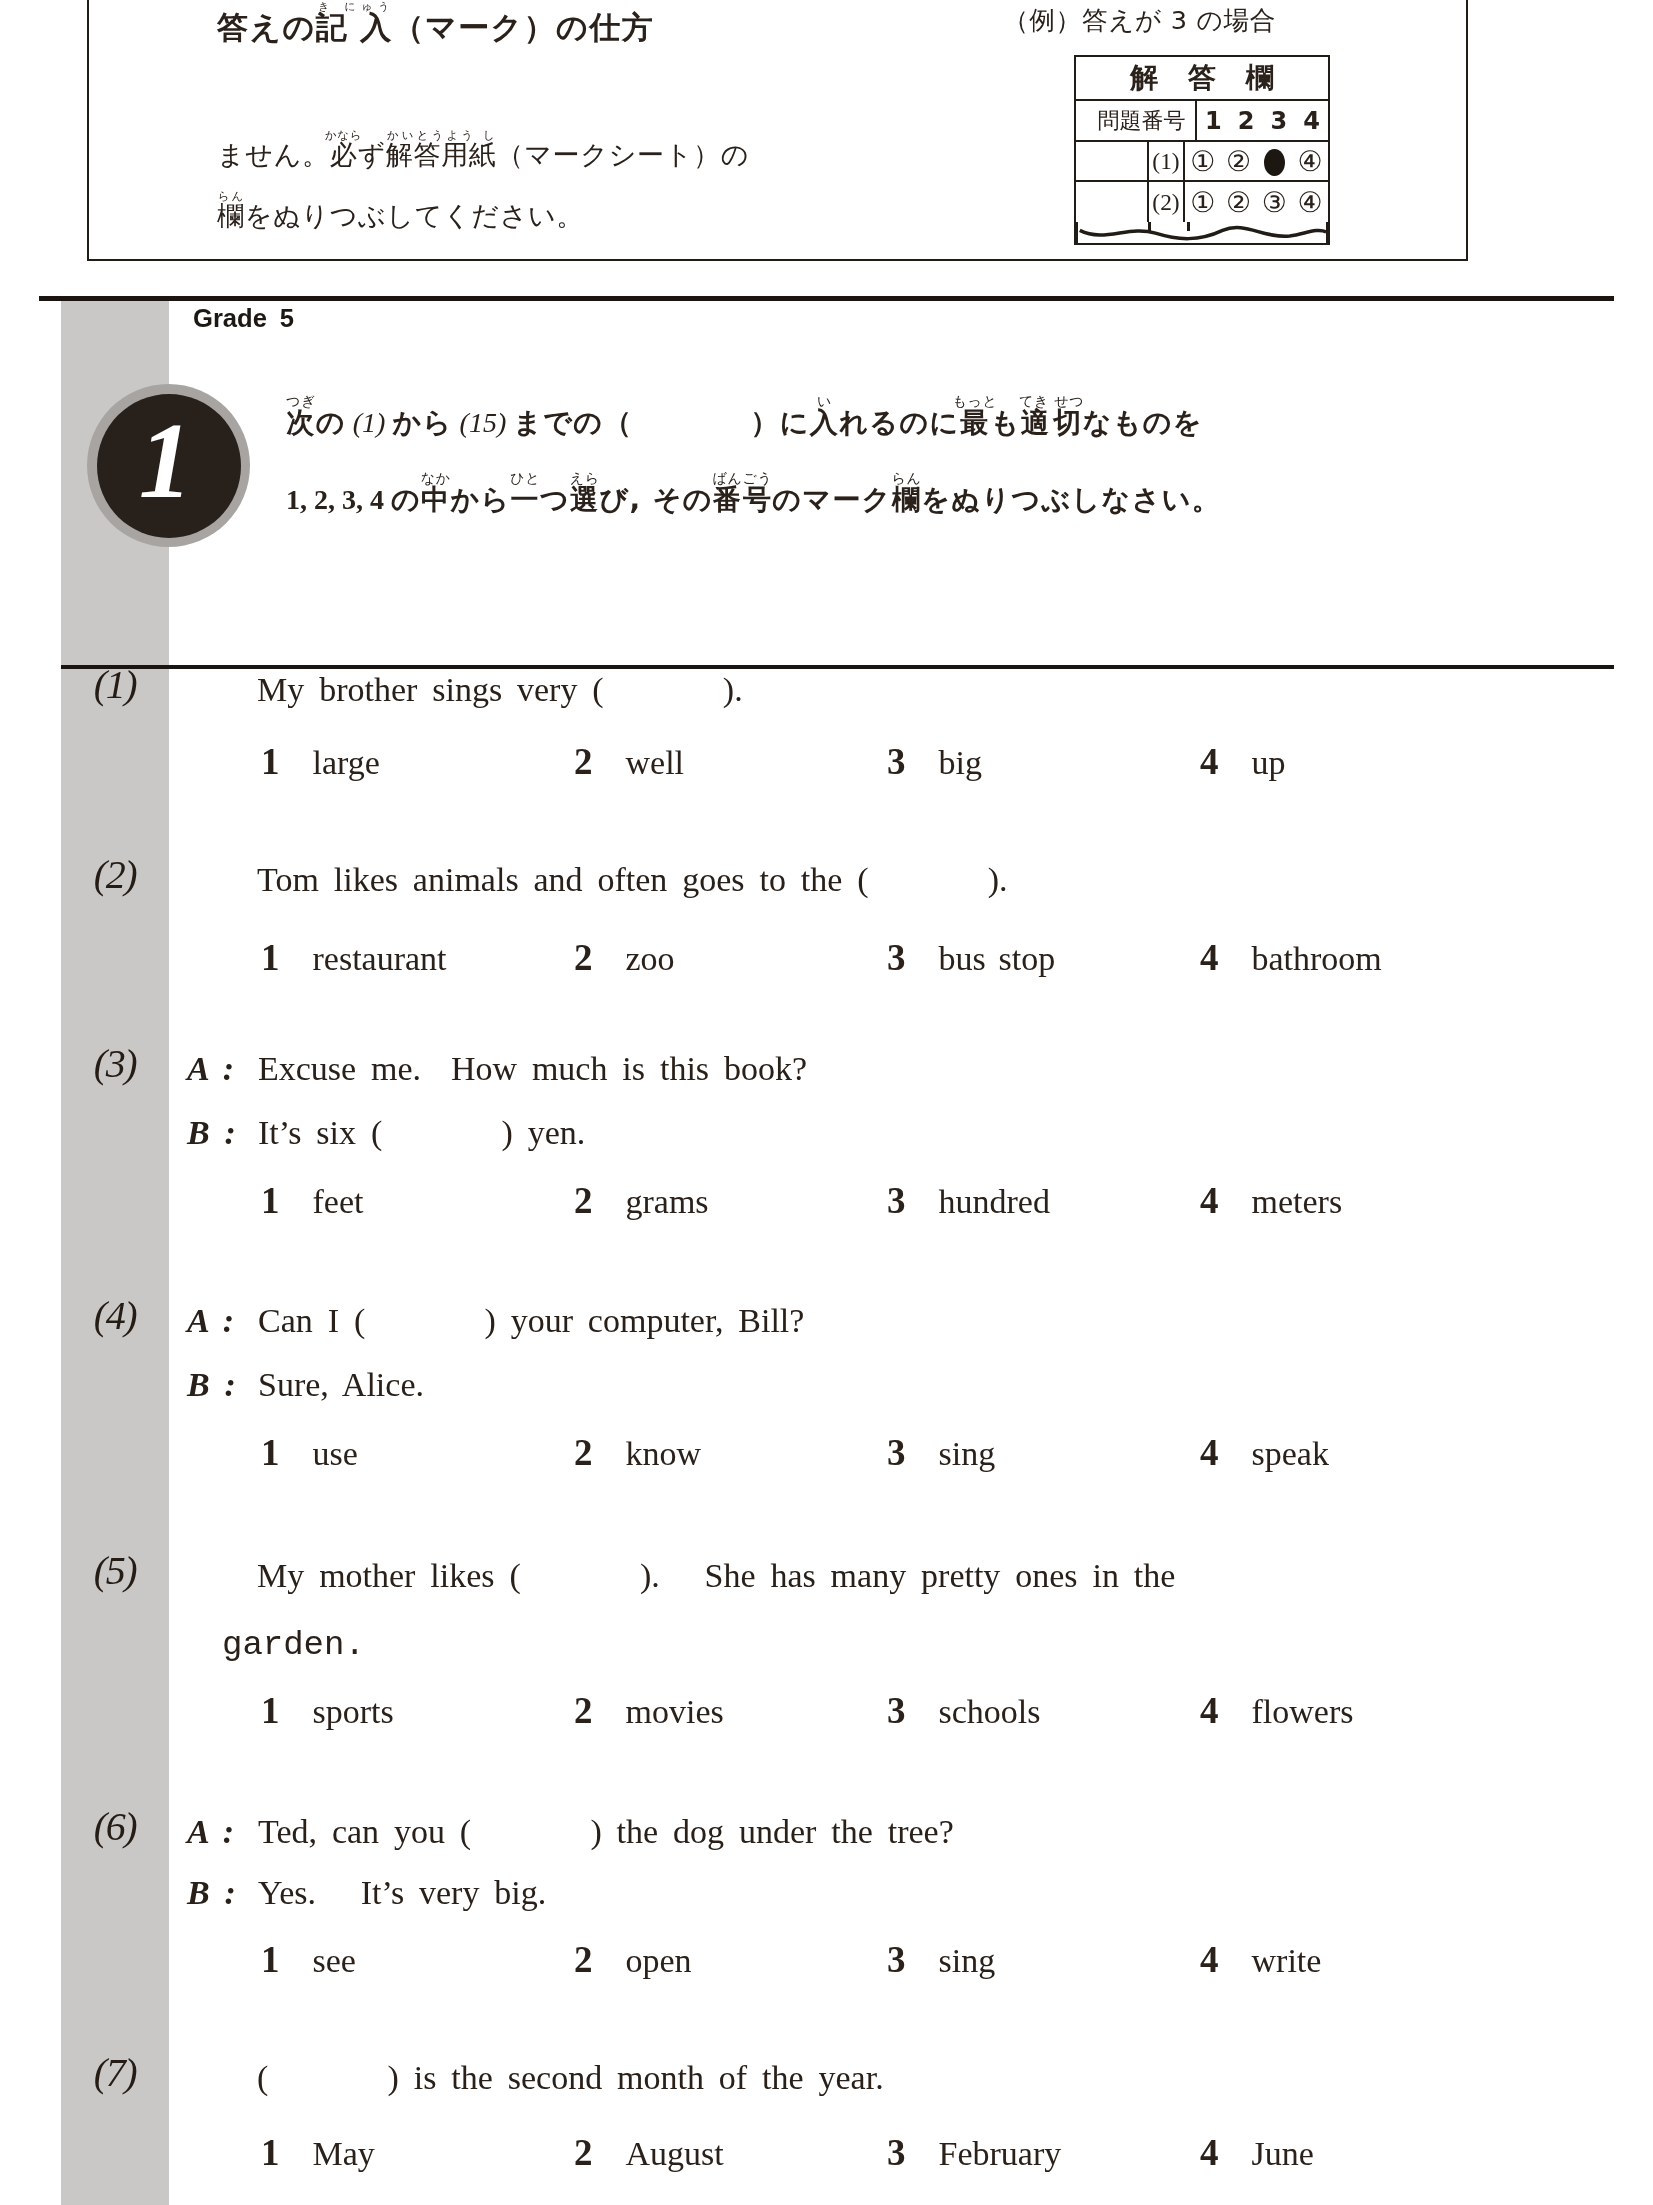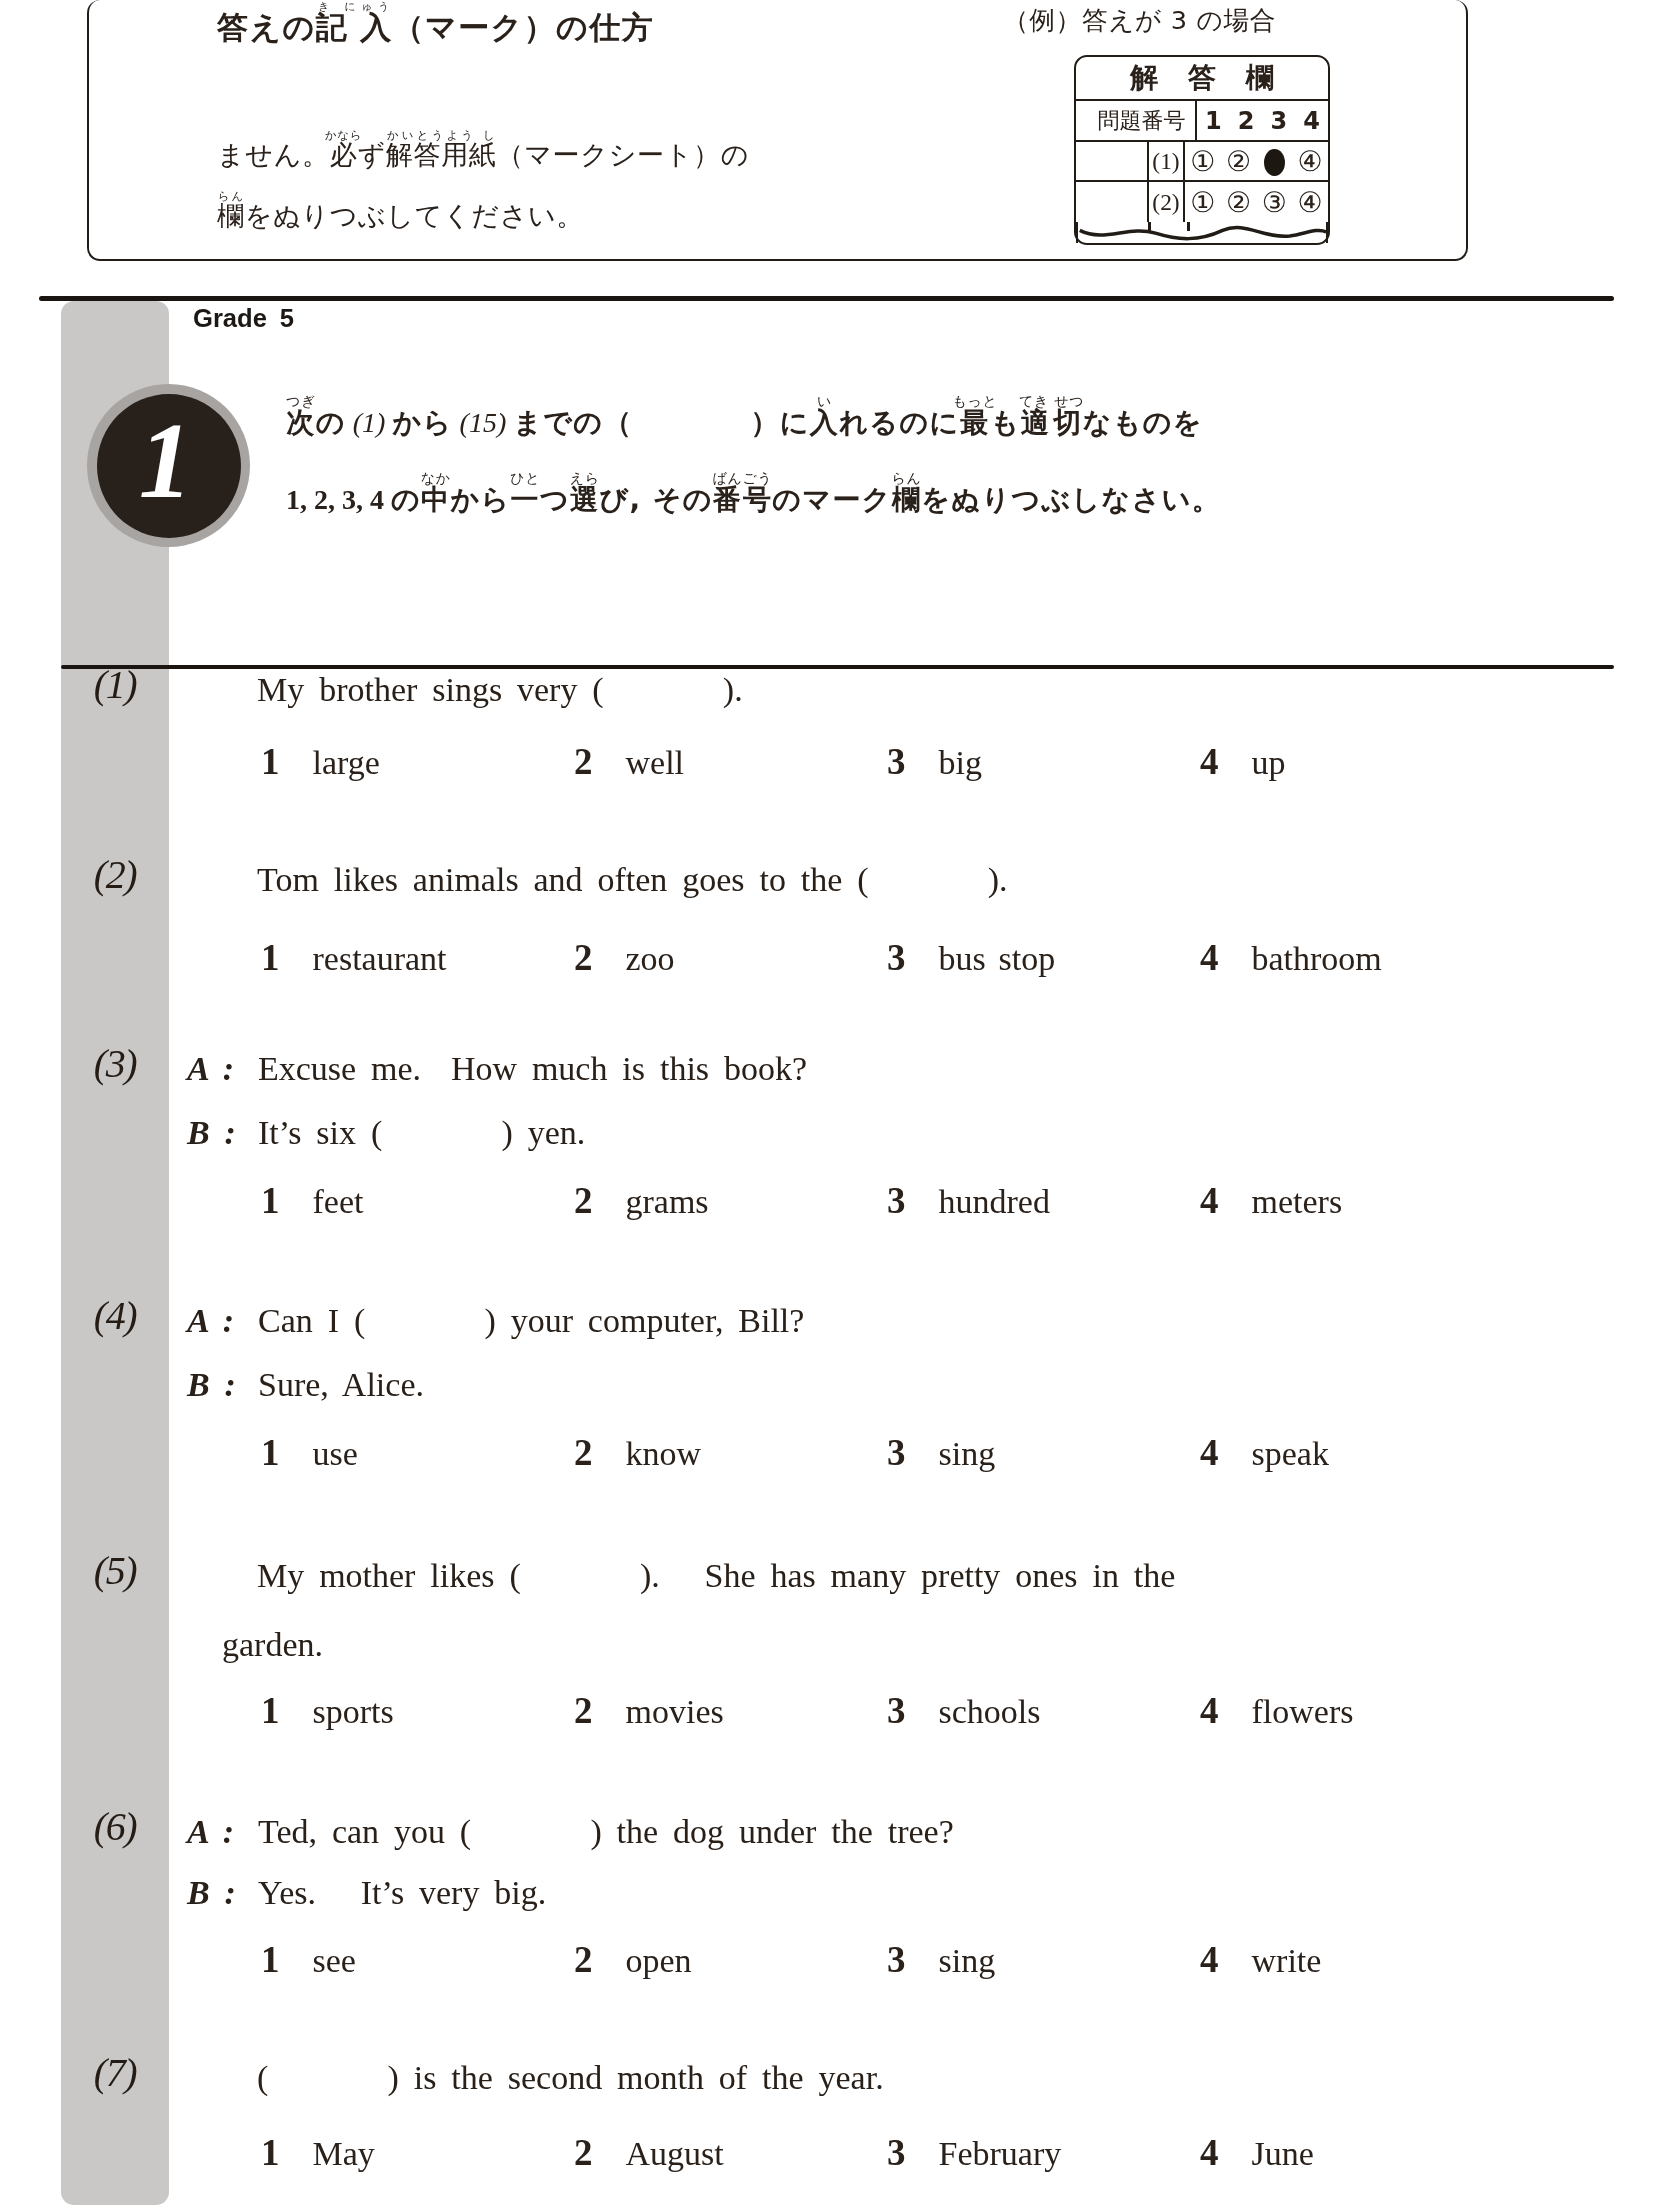--- a/index.html
+++ b/index.html
@@ -1,18 +1,18 @@
 <!DOCTYPE html>
 <html style="font-size:11.4px"><head>
 <meta charset="utf-8">
 <style>
   html,body{margin:0;padding:0;background:#ffffff;}
   #page{position:relative;width:1654px;height:2205px;background:#ffffff;overflow:hidden;
         font-family:"Liberation Serif","DejaVu Serif",serif;color:#2a211b;}
-  .abs{position:absolute;border-radius:13px;}
+  .abs{position:absolute;}
   .jp{font-family:"DejaVu Sans","Liberation Sans",sans-serif;}
   ruby{ruby-position:over;}
   rt{font-size:11.4px;font-weight:400;letter-spacing:0.7px;white-space:pre;}
   
   #instruction-box{left:87px;top:0;width:1381px;height:261px;border:2.8px solid #221c16;border-top:none;box-sizing:border-box;}
   #ib-title{left:128px;top:1.4px;font-size:31px;font-weight:700;letter-spacing:1.4px;}
   #ib-title rt{font-size:10.7px;}
   .ib-line{left:128px;font-size:27px;font-weight:500;letter-spacing:0.7px;height:43px;}
   .ib-line rt{font-size:11.4px;}
   #ib-line0{top:68px;}#ib-line1{top:129px;}#ib-line2{top:190px;}
@@ -157,21 +157,21 @@
       </div>
       <div>
         <div class="q-label" style="top: 1292px;">(4)</div>
         <div class="q-line" style="top: 1302px; left: 187px;"><span class="q-speaker">A :</span><span>Can I (        ) your computer, Bill?</span></div>
         <div class="q-line" style="top: 1366px; left: 187px;"><span class="q-speaker">B :</span><span>Sure, Alice.</span></div>
         <div class="q-options" style="top: 1431px;"><span class="q-opt"><span class="q-opt-num">1</span><span class="q-opt-word">use</span></span><span class="q-opt"><span class="q-opt-num">2</span><span class="q-opt-word">know</span></span><span class="q-opt"><span class="q-opt-num">3</span><span class="q-opt-word">sing</span></span><span class="q-opt"><span class="q-opt-num">4</span><span class="q-opt-word">speak</span></span></div>
       </div>
       <div>
         <div class="q-label" style="top: 1547px;">(5)</div>
         <div class="q-line" style="top: 1557px; left: 257px;"><span>My mother likes (        ).   She has many pretty ones in the</span></div>
-        <div class="q-line" style="top: 1626px; left: 222px;"><span>garden.</span></div>
+        <div class="q-line" style="top: 1626px; left: 222px; font-family: Liberation Mono, monospace;"><span>garden.</span></div>
         <div class="q-options" style="top: 1689px;"><span class="q-opt"><span class="q-opt-num">1</span><span class="q-opt-word">sports</span></span><span class="q-opt"><span class="q-opt-num">2</span><span class="q-opt-word">movies</span></span><span class="q-opt"><span class="q-opt-num">3</span><span class="q-opt-word">schools</span></span><span class="q-opt"><span class="q-opt-num">4</span><span class="q-opt-word">flowers</span></span></div>
       </div>
       <div>
         <div class="q-label" style="top: 1803px;">(6)</div>
         <div class="q-line" style="top: 1813px; left: 187px;"><span class="q-speaker">A :</span><span>Ted, can you (        ) the dog under the tree?</span></div>
         <div class="q-line" style="top: 1874px; left: 187px;"><span class="q-speaker">B :</span><span>Yes.   It’s very big.</span></div>
         <div class="q-options" style="top: 1938px;"><span class="q-opt"><span class="q-opt-num">1</span><span class="q-opt-word">see</span></span><span class="q-opt"><span class="q-opt-num">2</span><span class="q-opt-word">open</span></span><span class="q-opt"><span class="q-opt-num">3</span><span class="q-opt-word">sing</span></span><span class="q-opt"><span class="q-opt-num">4</span><span class="q-opt-word">write</span></span></div>
       </div>
       <div>
         <div class="q-label" style="top: 2049px;">(7)</div>

